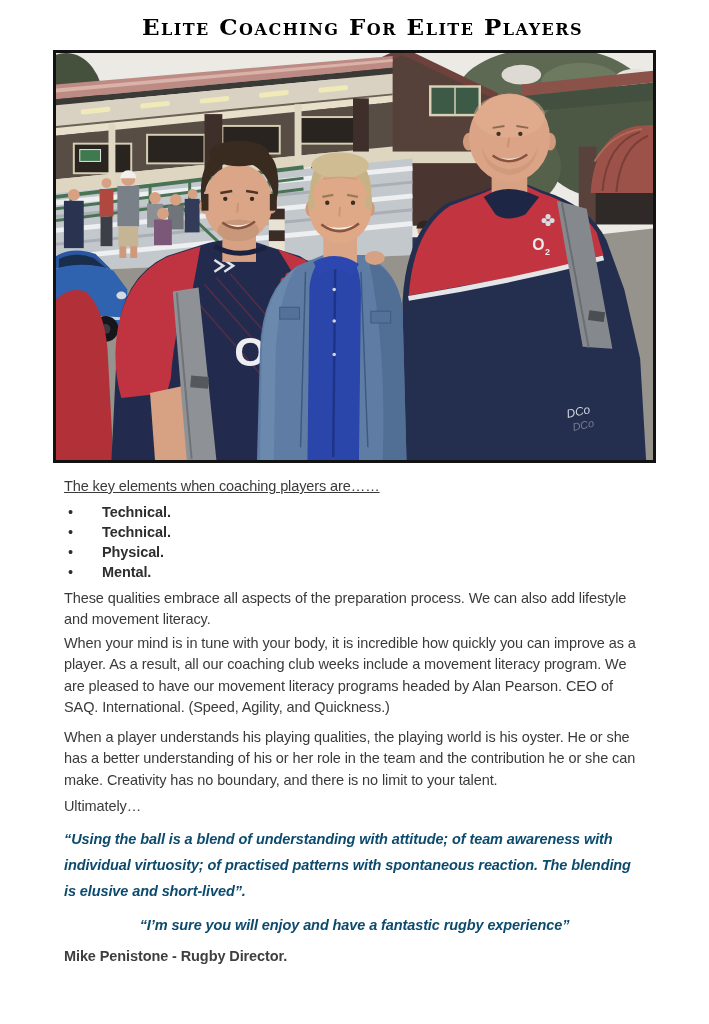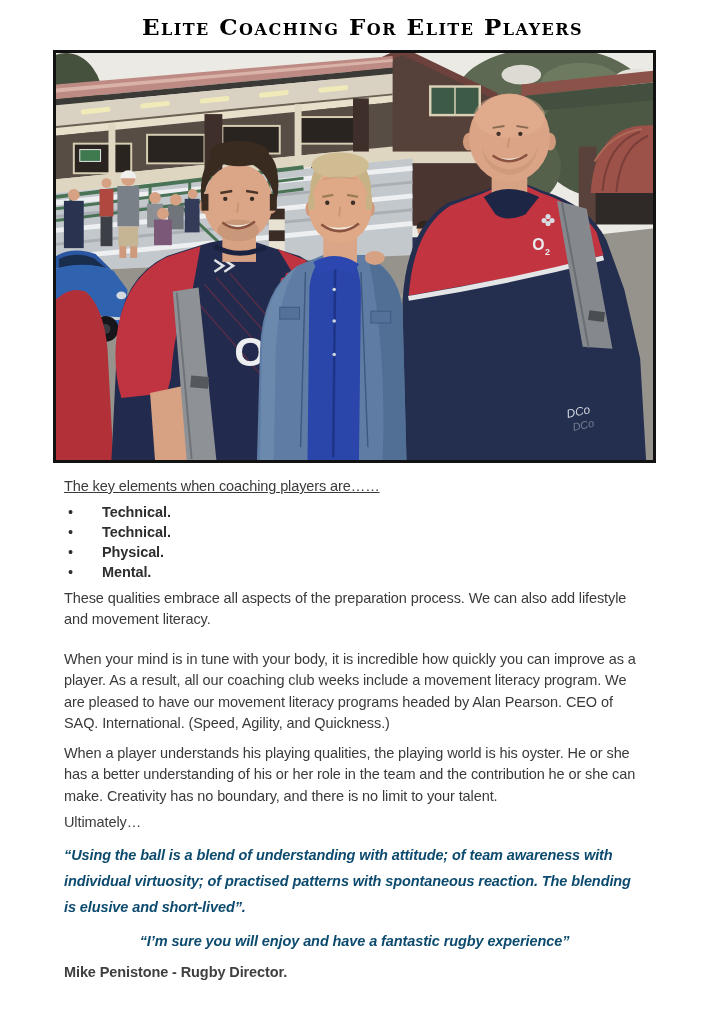--- a/index.html
+++ b/index.html
@@ -9,21 +9,21 @@
          font-weight:700;font-size:23px;line-height:26px;letter-spacing:1.5px;color:#000;padding-left:20px;}
   .photo{margin:10px 0 0 53px;width:603px;height:413px;border:3px solid #121212;box-sizing:border-box;
          background:#eceae5;overflow:hidden;}
   .photo svg{display:block;width:100%;height:100%;}
   .content{margin:13px 64px 0 64px;font-size:14.5px;line-height:21.5px;letter-spacing:-0.1px;color:#3a3a3a;}
   .content p{margin:0 0 8px 0;}
   .content p.lead2{margin-bottom:4px;text-decoration:underline;}
   .keylist{list-style:none;margin:0 0 6px 0;padding:0;}
   .keylist li{display:flex;line-height:20px;font-weight:700;color:#2e2e2e;}
   .keylist .dot{width:34px;padding-left:4px;font-weight:400;color:#2e2e2e;}
-  .content p.p3{margin-bottom:18px;}
+  .content p.p3{margin-bottom:2px;}
   .content p.p5{margin-bottom:5px;}
   .quote{font-weight:700;font-style:italic;color:#0c4a6e;}
   .quote.block{line-height:26px;margin:2px 0 4px 0;}
   .quote.centered{text-align:center;line-height:22px;margin:10px;}
   .signature{font-weight:700;color:#3f3f3f;margin:16px 0 0 0;}
   text{font-family:"Liberation Sans",sans-serif;}
 </style>
 </head>
 <body>
 

